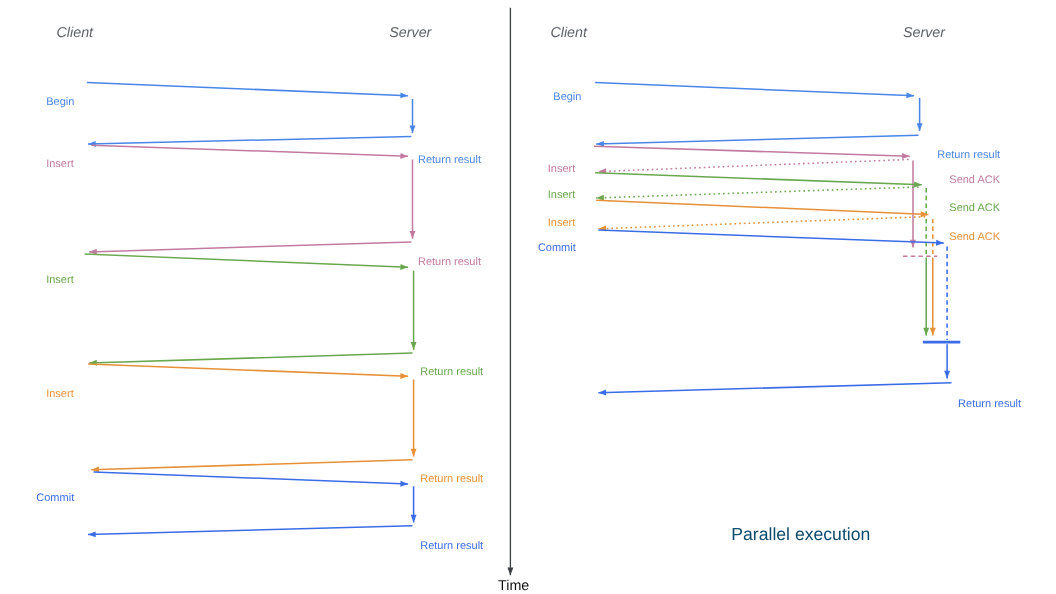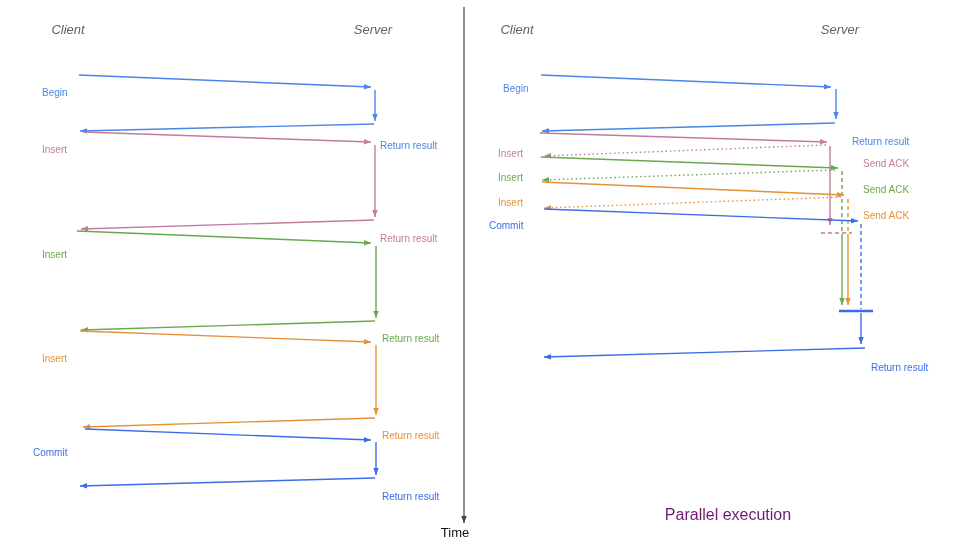--- a/index.html
+++ b/index.html
@@ -118,15 +118,15 @@
       <div class="lbl" style="left: 852px; top: 122px; color: rgb(74, 134, 232);">Return result</div>
       <div class="lbl" style="left: 498px; top: 134px; color: rgb(194, 123, 160);">Insert</div>
       <div class="lbl" style="left: 863px; top: 144px; color: rgb(194, 123, 160);">Send ACK</div>
       <div class="lbl" style="left: 498px; top: 158px; color: rgb(106, 168, 79);">Insert</div>
       <div class="lbl" style="left: 863px; top: 170px; color: rgb(106, 168, 79);">Send ACK</div>
       <div class="lbl" style="left: 498px; top: 183px; color: rgb(230, 145, 56);">Insert</div>
       <div class="lbl" style="left: 863px; top: 196px; color: rgb(230, 145, 56);">Send ACK</div>
       <div class="lbl" style="left: 489px; top: 206px; color: rgb(59, 108, 232);">Commit</div>
       <div class="lbl" style="left: 871px; top: 348px; color: rgb(59, 108, 232);">Return result</div>
     </div>
-  <div class="panel-title" id="title-1" style="left: 728px; top: 515px; color: #701a75;">Parallel execution</div>
-  <div class="time-lbl" id="time-label" style="left: 455px; top: 532px; color: rgb(17, 17, 17);">Time</div>
+  <div class="panel-title" id="title-1" style="left: 728px; top: 487px; color: #0c4a6e;">Parallel execution</div>
+  <div class="time-lbl" id="time-label" style="left: 467px; top: 532px; color: rgb(17, 17, 17);">Time</div>
 </div>
 
 </body></html>

